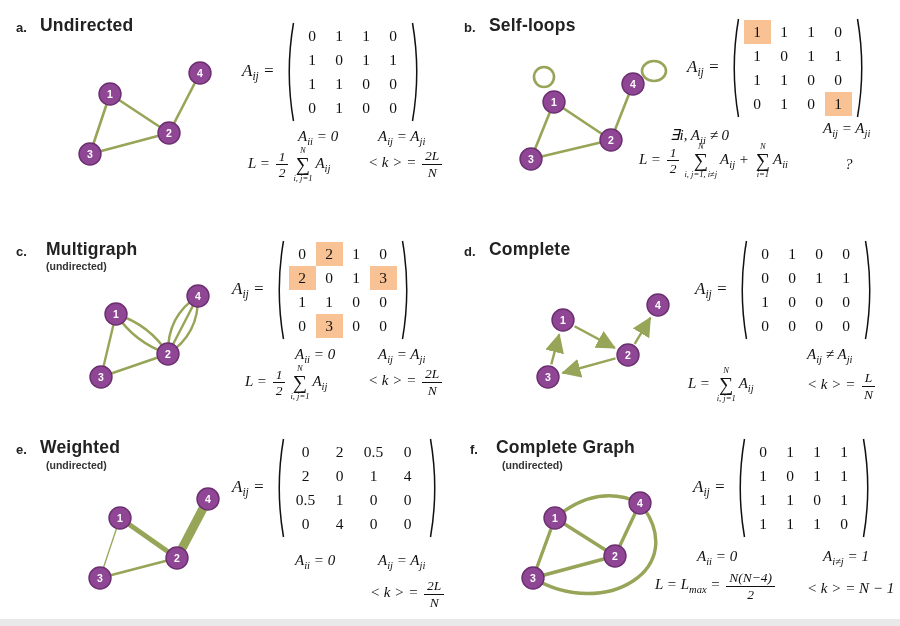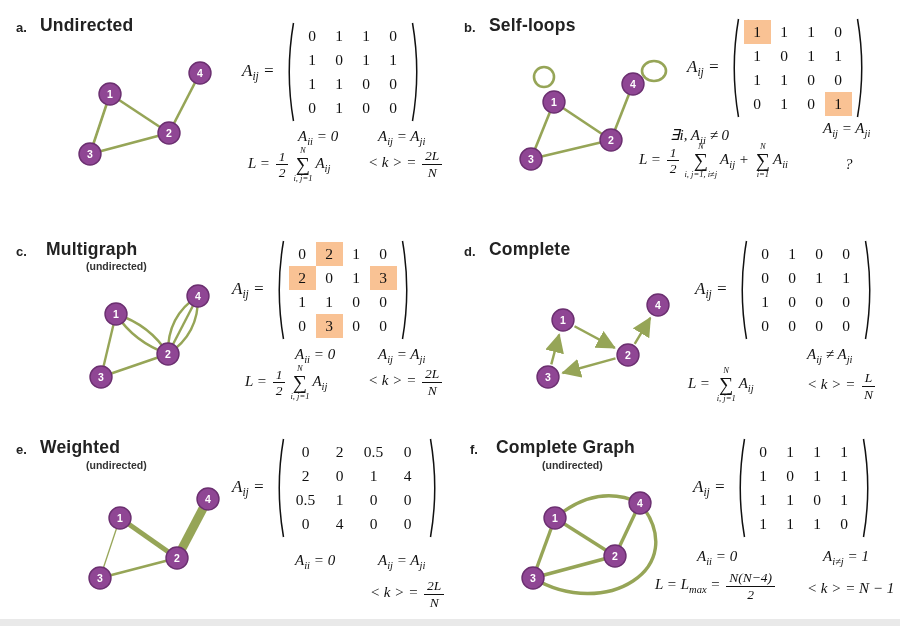--- a/index.html
+++ b/index.html
@@ -2,21 +2,21 @@
 <html style="--node-fill: #8f4694; --node-stroke: #6b2f70; --edge: #96a557; --highlight: #f9c294; --title: #222222; --math: #111111;"><head>
 <meta charset="utf-8">
 <style>
   * { margin:0; padding:0; box-sizing:border-box; }
   html,body { width:900px; height:626px; }
   body { position:relative; background:#ffffff; font-family:"Liberation Sans", sans-serif; overflow:hidden; }
 
   .panel { position:absolute; }
   .pletter { position:absolute; font-weight:bold; font-size:13px; color:var(--title,#222); }
   .ptitle  { position:absolute; font-weight:bold; font-size:17.5px; color:var(--title,#222); letter-spacing:.2px; }
-  .psub    { position:absolute; font-weight:bold; font-size:10.5px; color:#333;margin-left:40px; }
+  .psub    { position:absolute; font-weight:bold; font-size:10.5px; color:#333; }
 
   .graph { position:absolute; overflow:visible; }
   .gedge { stroke:var(--edge,#96a557); fill:none; }
   .node circle { fill:var(--node-fill,#8f4694); stroke:var(--node-stroke,#6b2f70); stroke-width:1.4; }
   .node text { fill:#fff; font-size:10.5px; font-weight:bold; font-family:"Liberation Sans",sans-serif; text-anchor:middle; }
   .arrhead { fill:var(--edge,#96a557); }
 
   .matrix { position:absolute; display:flex; align-items:center; gap:3px; }
   .mlabel { font-family:"Liberation Serif",serif; font-style:italic; font-size:17px; color:var(--math,#111); margin-right:5px; white-space:nowrap; }
   .mlabel sub { font-size:11.5px; }

